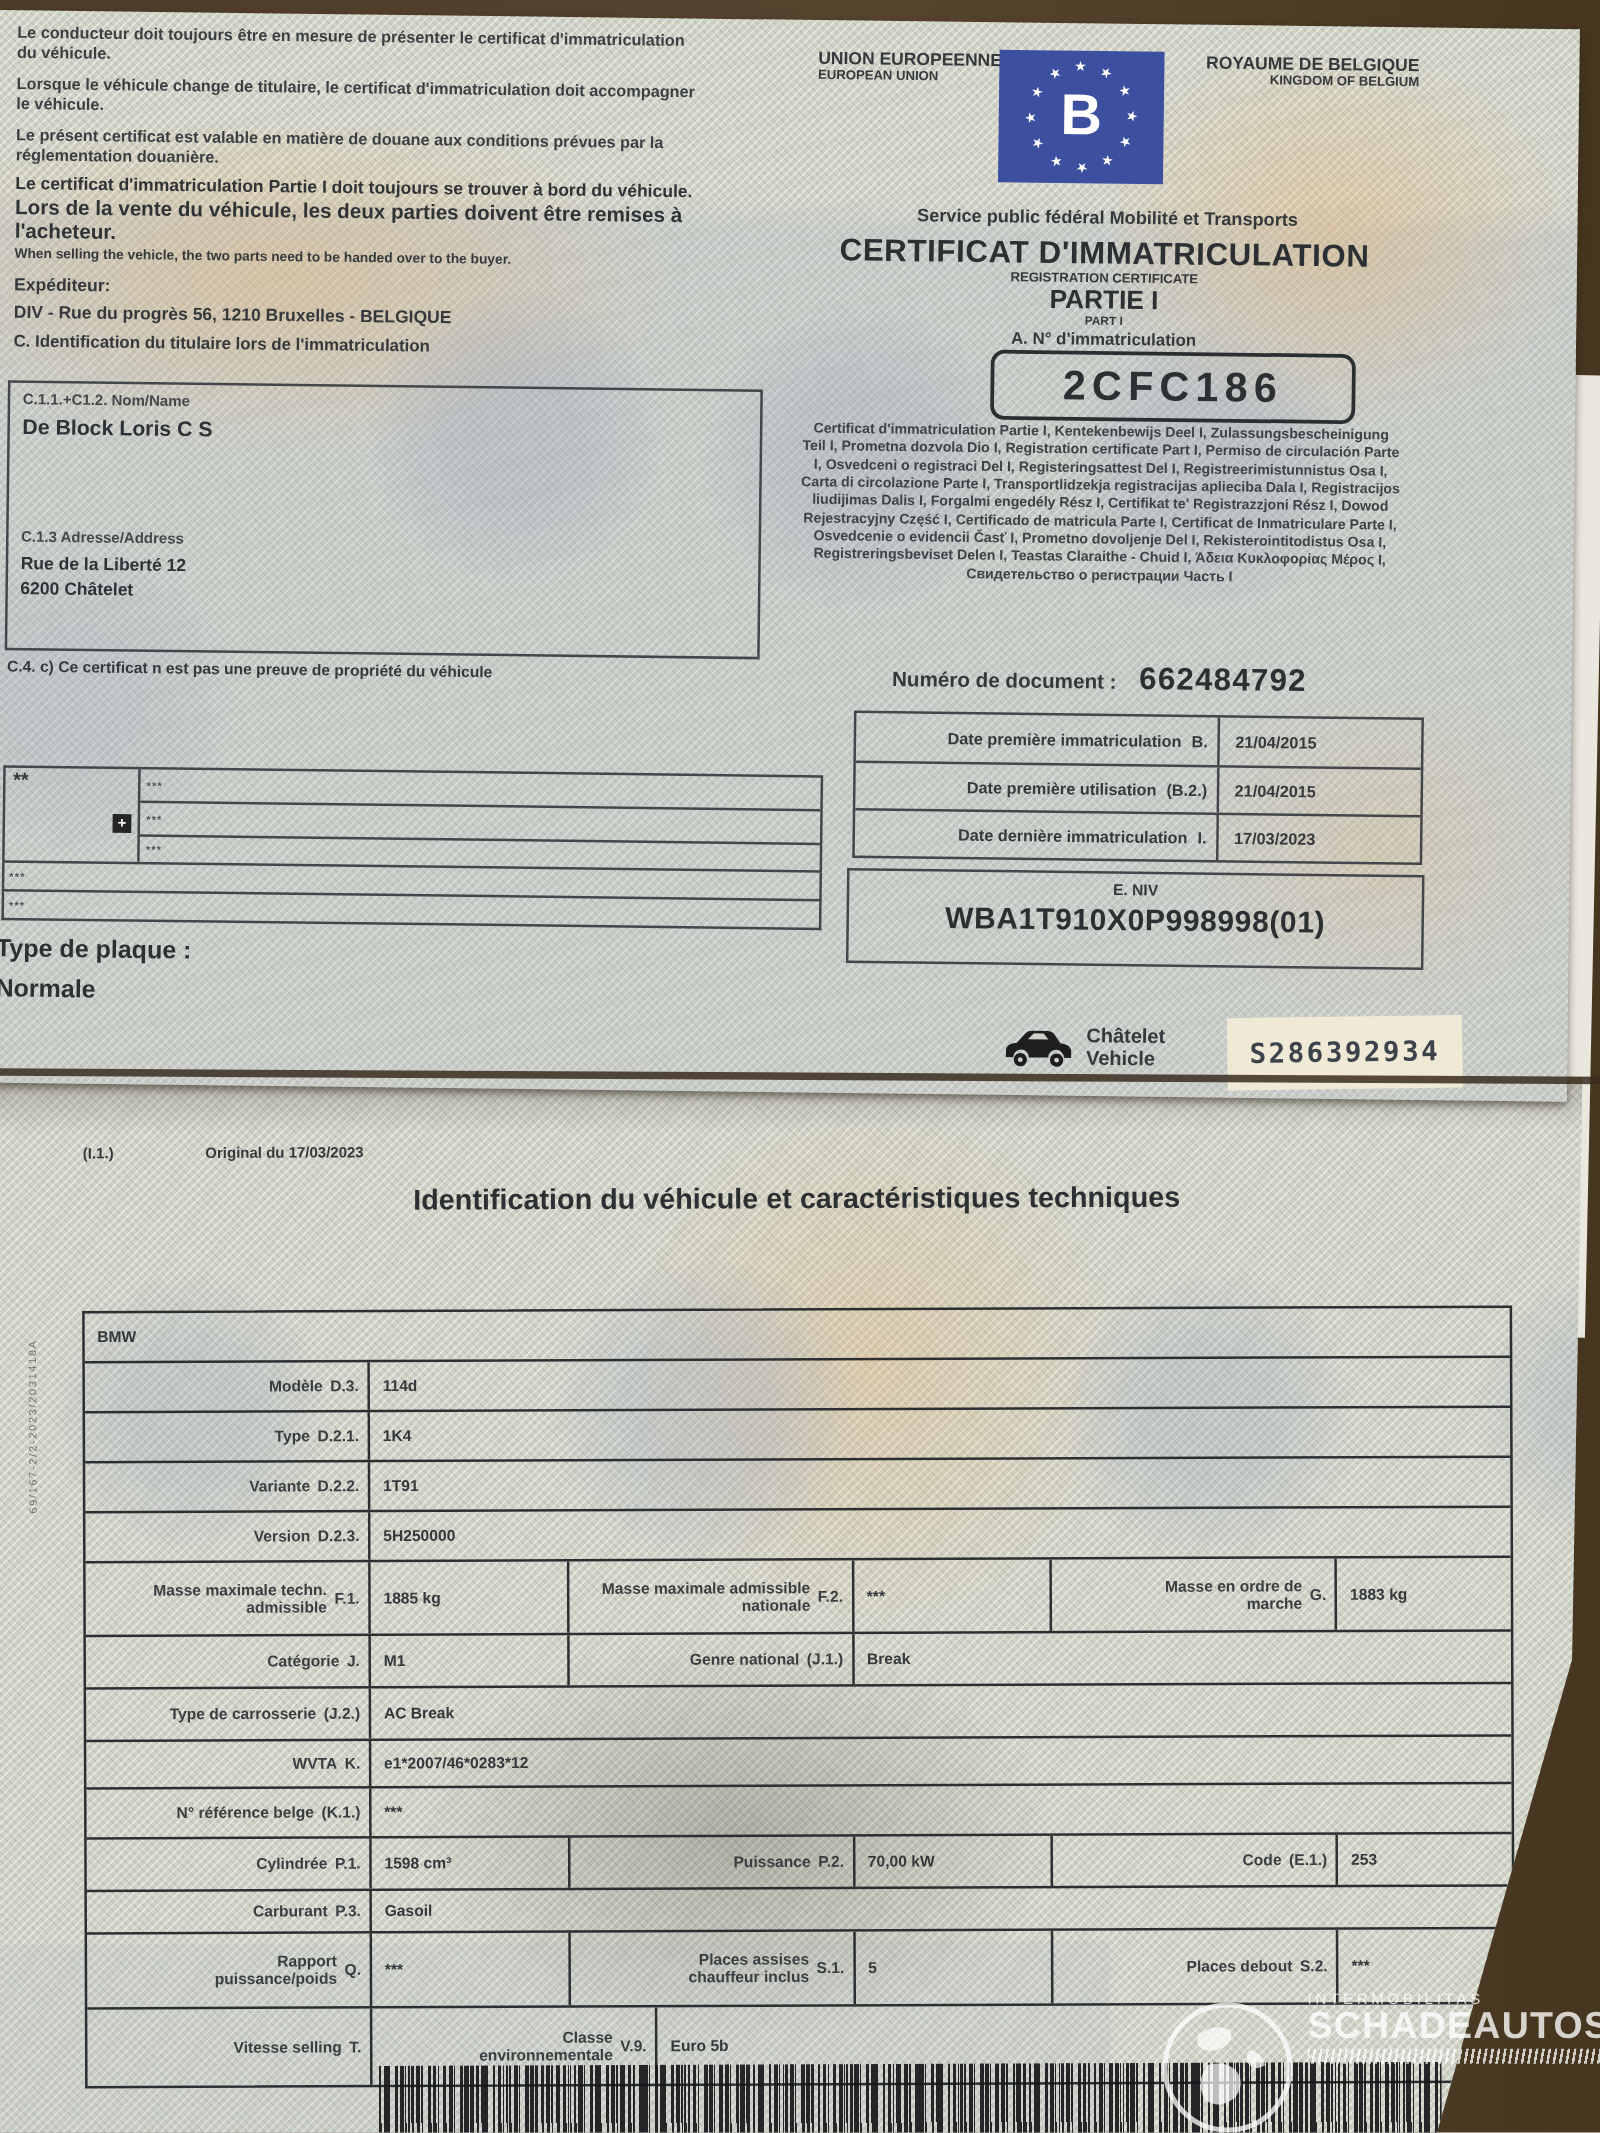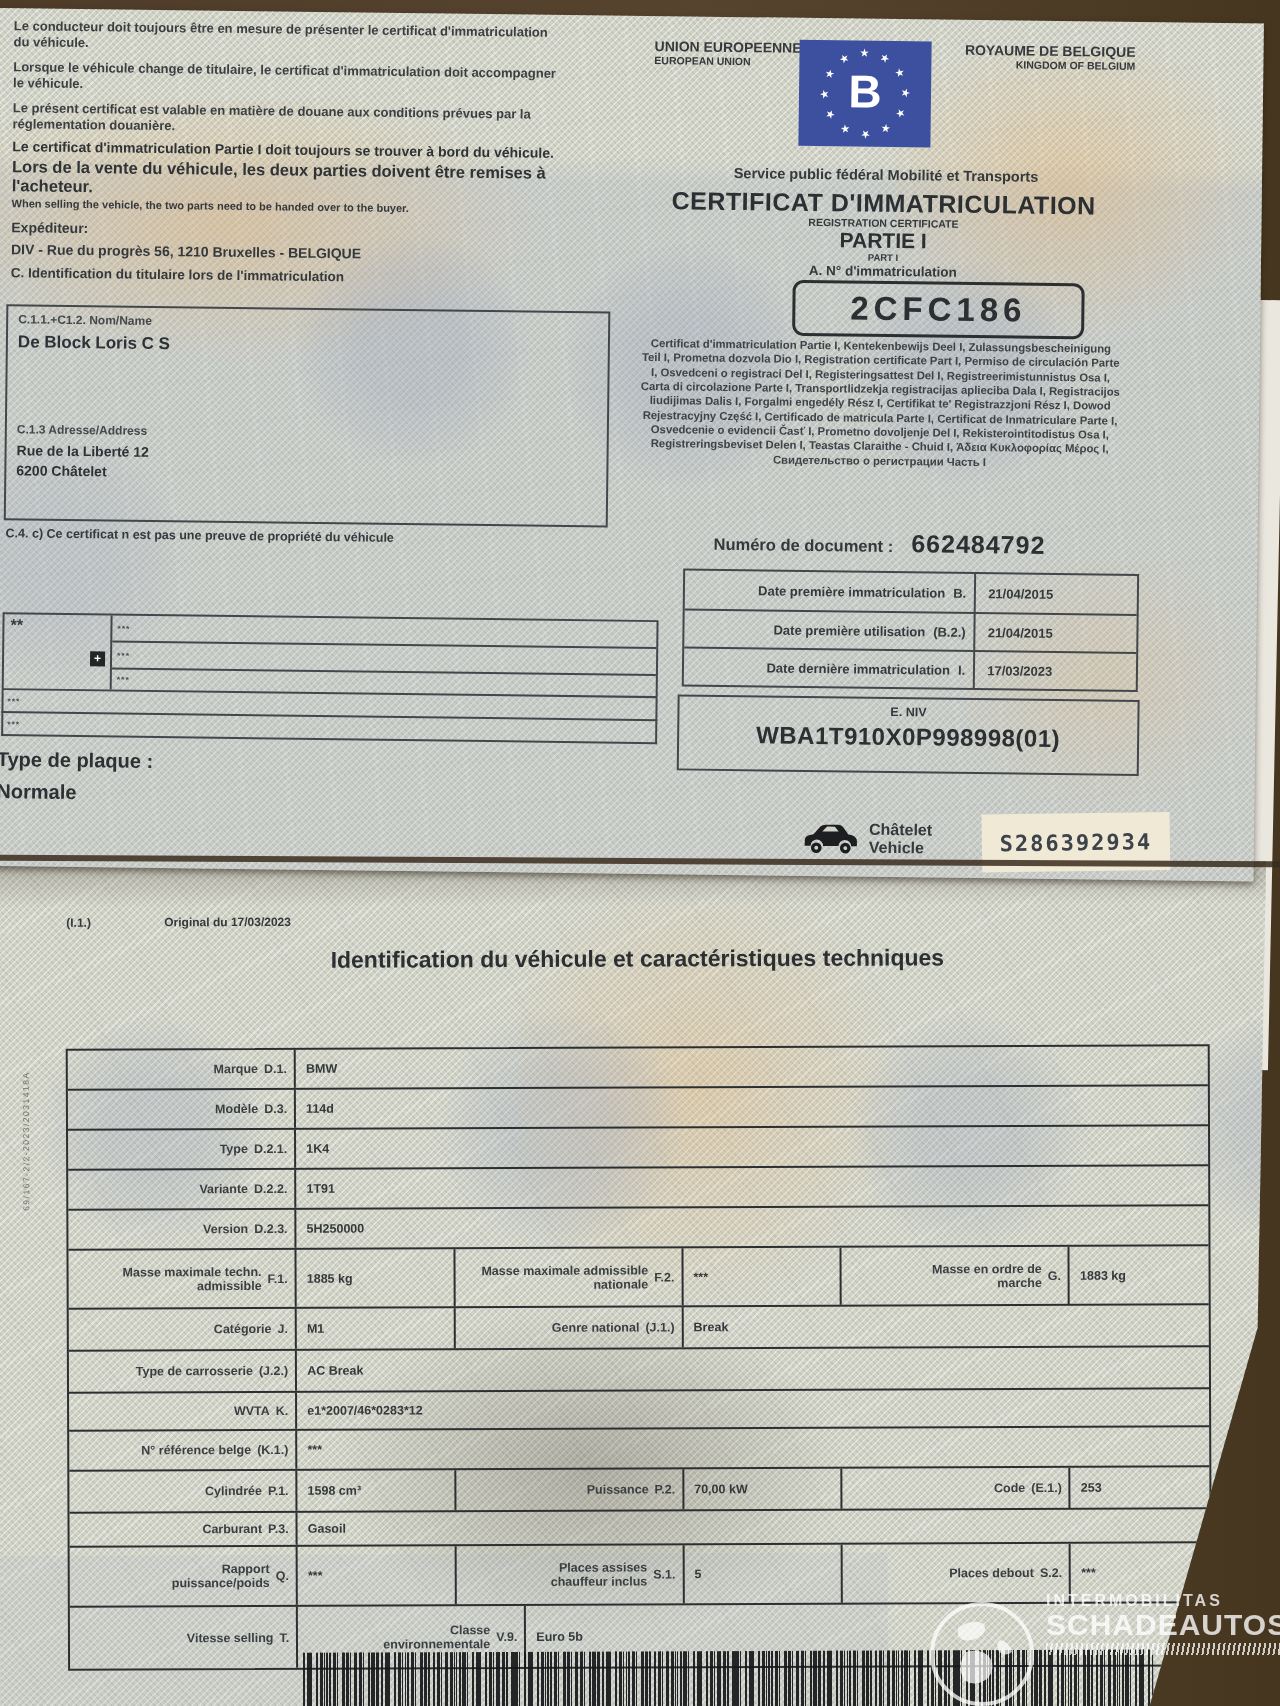--- a/index.html
+++ b/index.html
@@ -57,21 +57,21 @@
   .dval{width:36%;border-left:2px solid #43474b;display:flex;align-items:center;padding-left:12px;font-size:13px;font-weight:600;box-sizing:border-box}
   .plus{width:15px;height:15px;background:#232527;color:#fff;font-size:12px;line-height:14px;text-align:center;font-weight:700}
   .dash{font-size:8.5px;letter-spacing:1px;font-weight:700;color:#4a4e51}
   .barcode{
     background-image:
       repeating-linear-gradient(90deg,#16171a 0 2px,rgba(0,0,0,0) 2px 4px,#16171a 4px 7px,rgba(0,0,0,0) 7px 8px,#16171a 8px 9px,rgba(0,0,0,0) 9px 13px),
       repeating-linear-gradient(90deg,#16171a 0 1px,rgba(0,0,0,0) 1px 6px,#16171a 6px 8px,rgba(0,0,0,0) 8px 17px);
     opacity:.92;
   }
   .wm{color:rgba(255,255,255,.78);z-index:10}
-  .wm .l1{font-size:16px;letter-spacing:3px;font-weight:700}
+  .wm .l1{font-size:12px;letter-spacing:3px;font-weight:400}
   .wm .l2{font-size:30px;font-weight:800;letter-spacing:1px;line-height:1}
   .wm .hatch{height:12px;margin-top:3px;background:repeating-linear-gradient(100deg,rgba(255,255,255,.75) 0 2px,rgba(255,255,255,0) 2px 5px)}
   .vcode{transform:rotate(-90deg);transform-origin:left top;font-size:8.5px;color:#6e7268;letter-spacing:1.5px;white-space:nowrap}
 </style>
 </head>
 <body>
 
 <div class="abs sliver"></div>
 
 <div class="page" id="page1">
@@ -239,24 +239,20 @@
 
   <div class="abs vcode" style="left:24px;top:345px">69/167-2/2-2023/2031418A</div>
 
   <div class="abs" style="left:70px;top:50px;font-size:12px;font-weight:600">(I.1.)</div>
   <div class="abs" style="left:168px;top:50px;font-size:12px;font-weight:600">Original du 17/03/2023</div>
 
   <div class="abs" style="left:69px;top:82px;width:1144px;text-align:center;font-size:23px;font-weight:800;color:#2c3033">Identification du véhicule et caractéristiques techniques</div>
 
   <div class="abs ttable" style="left:69px;top:183px;width:1144px;box-sizing:border-box">
     <div class="trow" style="height:38px">
-      <div class="cell lab w1">
-          <span>Marque</span>
-          <span>D.1.</span>
-        </div>
       <div class="cell val wrest">BMW</div>
     </div>
     <div class="trow" style="height:38px">
       <div class="cell lab w1">
           <span>Modèle</span>
           <span>D.3.</span>
         </div>
       <div class="cell val wrest">114d</div>
     </div>
     <div class="trow" style="height:38px">

